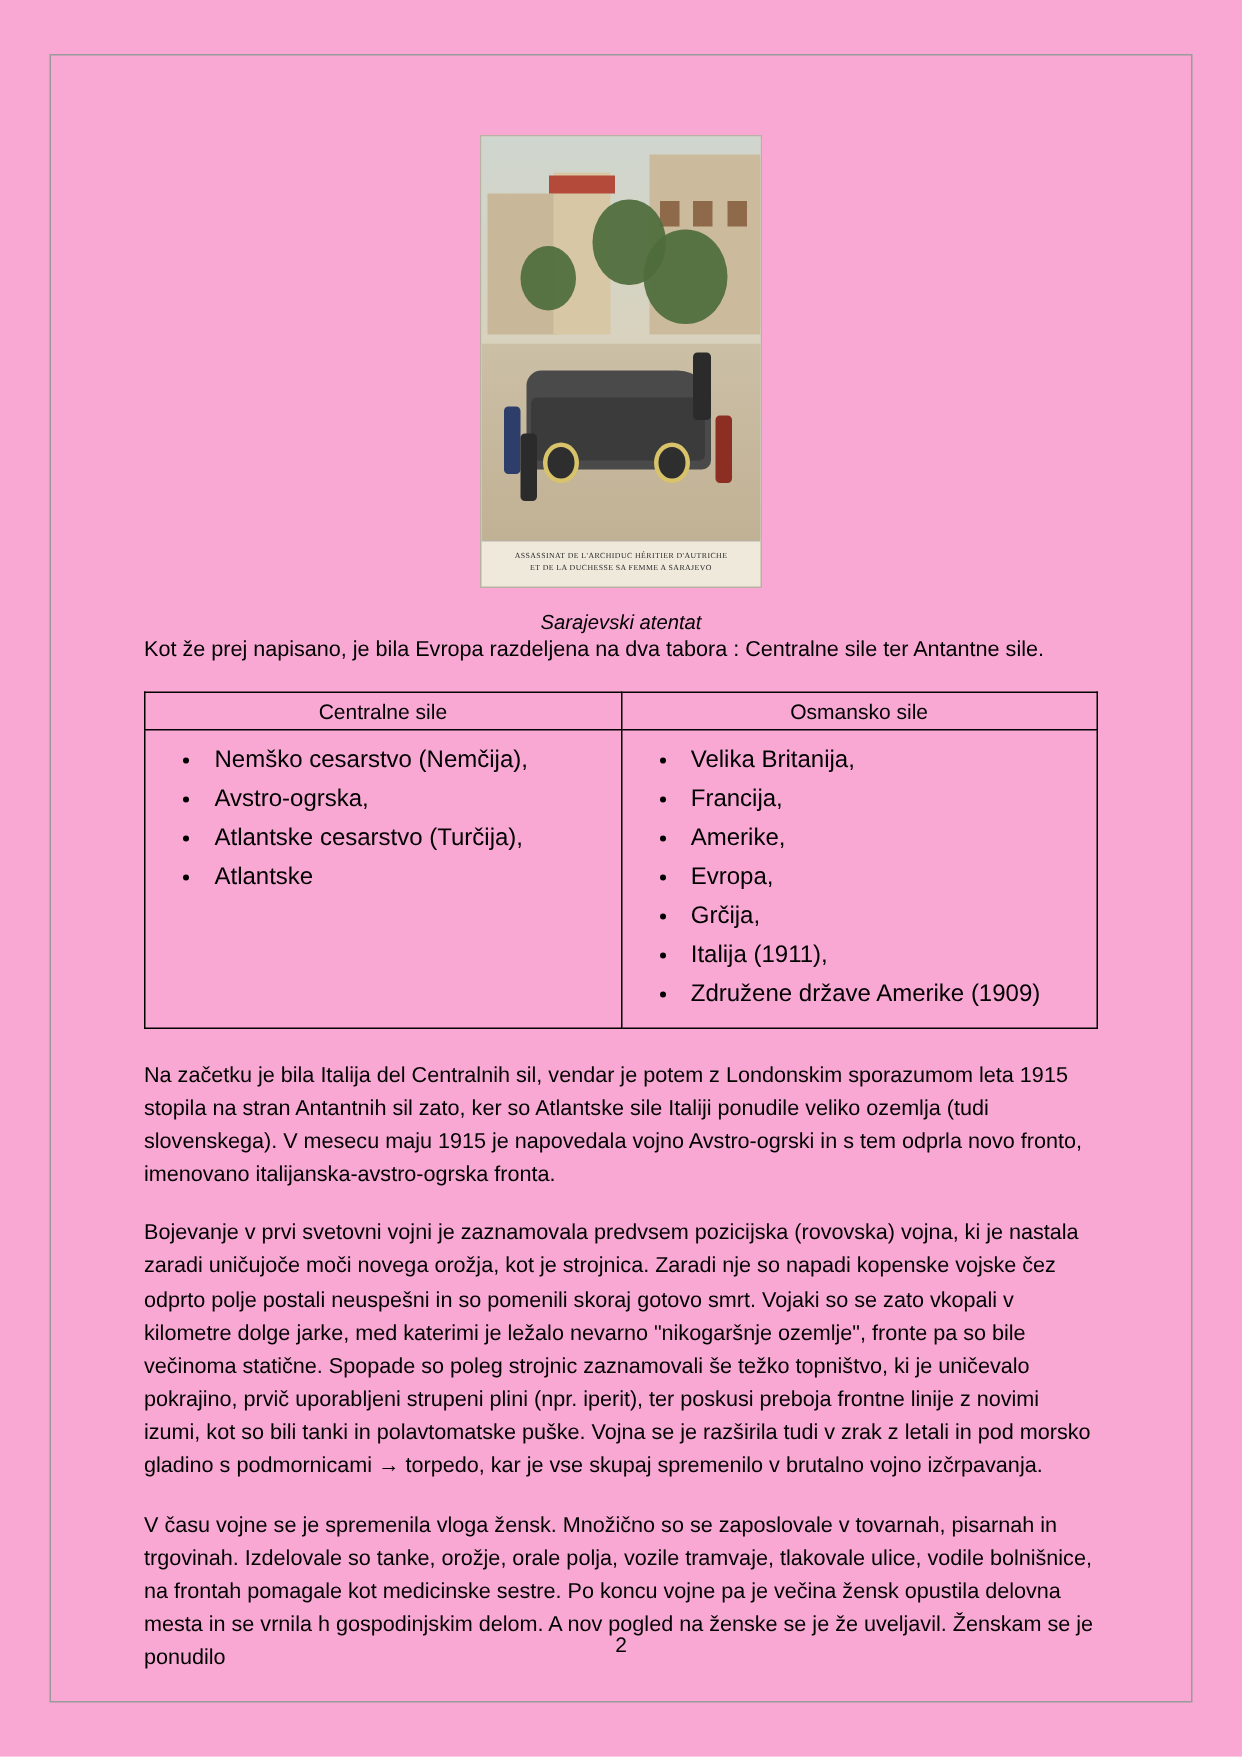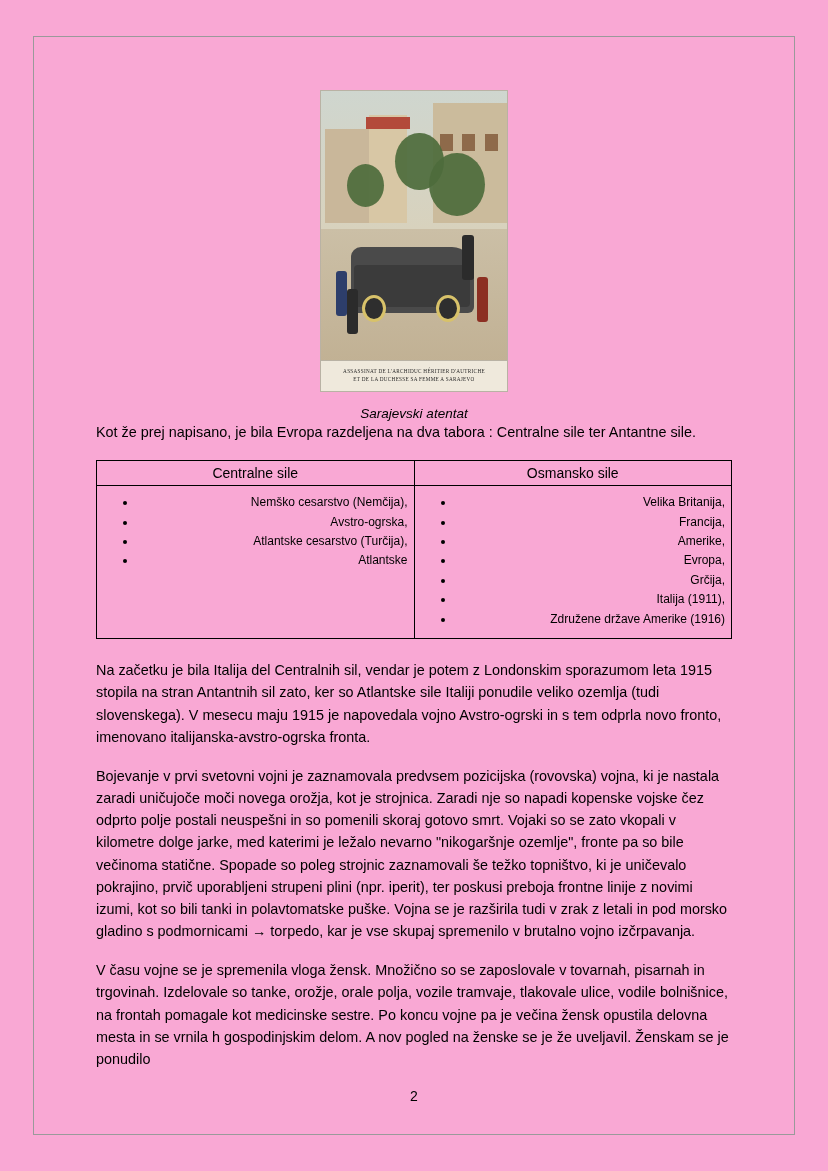--- a/index.html
+++ b/index.html
@@ -133,24 +133,23 @@
     text-align: center;
     font-size: 14px;
     padding: 4px 5px;
   }
   table.sides ul {
     margin: 4px 0 6px 0;
     padding-left: 34px;
     list-style: disc;
   }
   table.sides li {
-    font-size: 12px;
+    font-size: 16px;
     line-height: 1.62;
     padding-left: 6px;
-    text-align: right;
   }
 
   .page-number {
     position: absolute;
     left: 0;
     top: 1026px;
     width: 636px;
     text-align: center;
     font-size: 14px;
   }
@@ -217,21 +216,21 @@
             </ul>
           </td>
           <td>
             <ul>
               <li>Velika Britanija,</li>
               <li>Francija,</li>
               <li>Amerike,</li>
               <li>Evropa,</li>
               <li>Grčija,</li>
               <li>Italija (1911),</li>
-              <li>Združene države Amerike (1916)</li>
+              <li>Združene države Amerike (1909)</li>
             </ul>
           </td>
         </tr>
       </tbody>
     </table>
 
     <p class="body-text">Na začetku je bila Italija del Centralnih sil, vendar je potem z Londonskim sporazumom leta 1915 stopila na stran Antantnih sil zato, ker so Atlantske sile Italiji ponudile veliko ozemlja (tudi slovenskega). V mesecu maju 1915 je napovedala vojno Avstro-ogrski in s tem odprla novo fronto, imenovano italijanska-avstro-ogrska fronta.</p>
     <p class="body-text gap-before">Bojevanje v prvi svetovni vojni je zaznamovala predvsem pozicijska (rovovska) vojna, ki je nastala zaradi uničujoče moči novega orožja, kot je strojnica. Zaradi nje so napadi kopenske vojske čez odprto polje postali neuspešni in so pomenili skoraj gotovo smrt. Vojaki so se zato vkopali v kilometre dolge jarke, med katerimi je ležalo nevarno "nikogaršnje ozemlje", fronte pa so bile večinoma statične. Spopade so poleg strojnic zaznamovali še težko topništvo, ki je uničevalo pokrajino, prvič uporabljeni strupeni plini (npr. iperit), ter poskusi preboja frontne linije z novimi izumi, kot so bili tanki in polavtomatske puške. Vojna se je razširila tudi v zrak z letali in pod morsko gladino s podmornicami → torpedo, kar je vse skupaj spremenilo v brutalno vojno izčrpavanja.</p>
     <p class="body-text gap-before">V času vojne se je spremenila vloga žensk. Množično so se zaposlovale v tovarnah, pisarnah in trgovinah. Izdelovale so tanke, orožje, orale polja, vozile tramvaje, tlakovale ulice, vodile bolnišnice, na frontah pomagale kot medicinske sestre. Po koncu vojne pa je večina žensk opustila delovna mesta in se vrnila h gospodinjskim delom. A nov pogled na ženske se je že uveljavil. Ženskam se je ponudilo</p>
 

